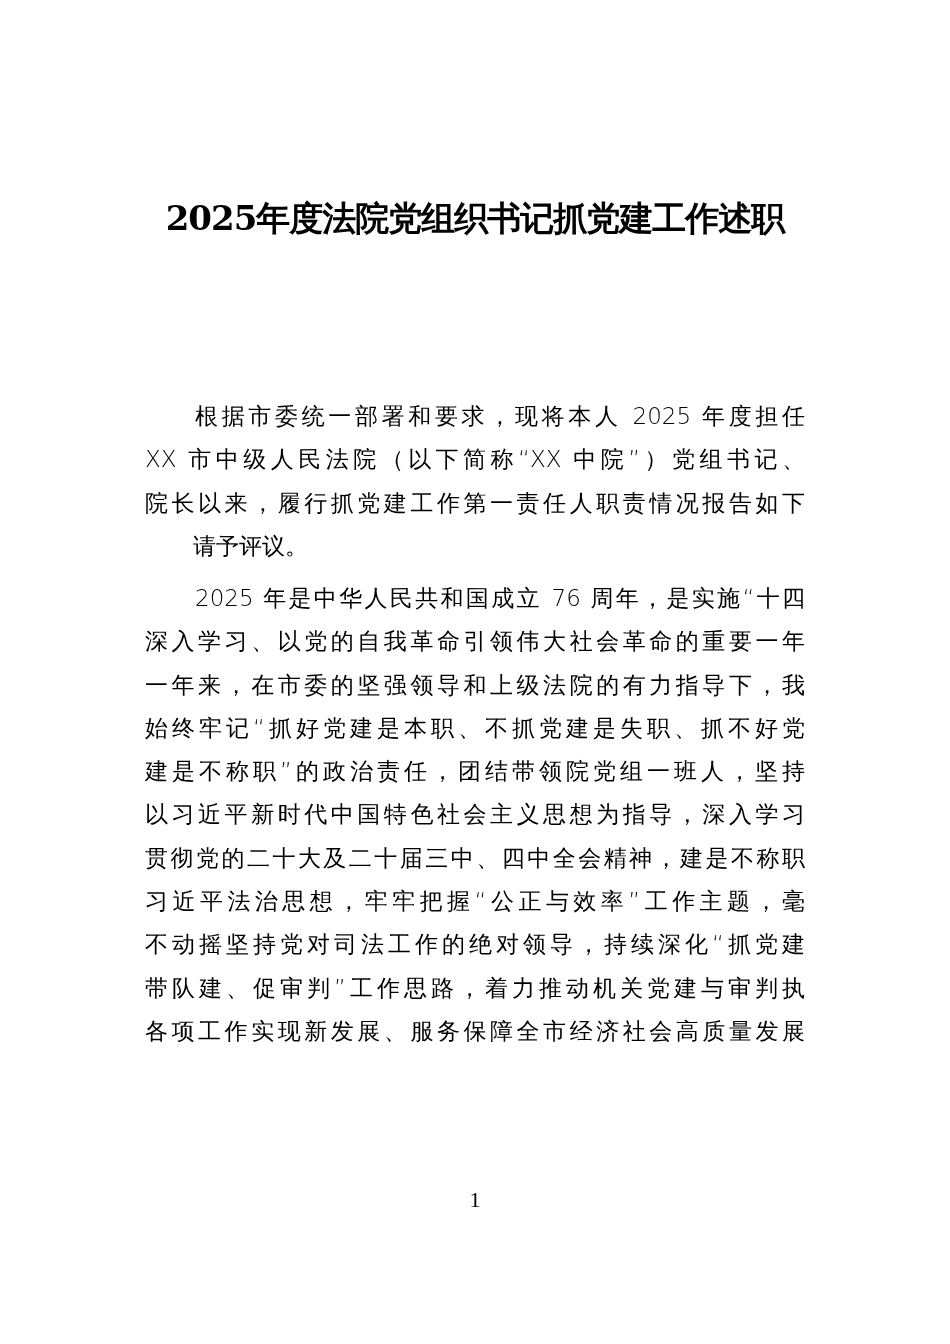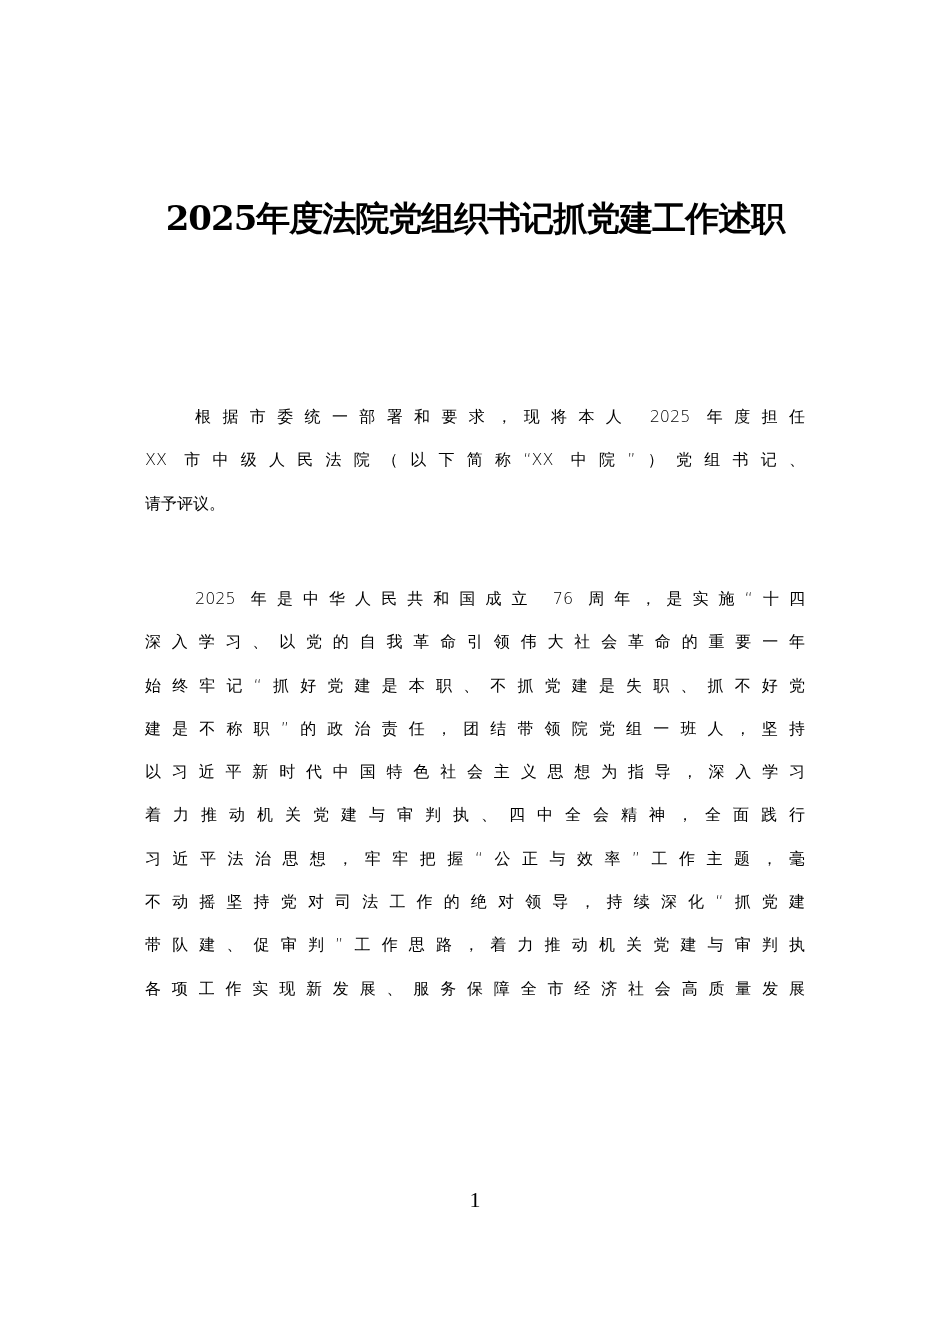--- a/index.html
+++ b/index.html
@@ -5,49 +5,51 @@
   html, body { margin: 0; padding: 0; background: #ffffff; }
   body { width: 950px; height: 1344px; position: relative; overflow: hidden;
          font-family: "DejaVu Serif", "Liberation Serif", serif; color: #000; }
   .page { position: absolute; left: 0; top: 0; width: 950px; height: 1344px; background: #fff; }
   .title { position: absolute; left: 145px; width: 660px; text-align: center;
            font-family: "DejaVu Serif", "Liberation Serif", serif; font-weight: bold;
            font-size: 34px; line-height: 40px; letter-spacing: -1px; }
   .title.l1 { top: 198px; }
   .title.l2 { top: 268px; }
   .body { position: absolute; left: 145px; width: 660px; }
-  .line { height: 43.3px; line-height: 43.3px; font-size: 16px;
+  .line { height: 43.3px; line-height: 43.3px; font-size: 23px;
           text-align: justify; text-align-last: justify; white-space: nowrap;
           font-family: "DejaVu Sans", "Liberation Sans", sans-serif; font-weight: 300; }
-  .line.last { text-align-last: left; }
+  .line.last { text-align-last: left; margin-left: 48px; }
   .line.indent { padding-left: 50px; }
   .p1 { top: 395px; }
   .p2 { top: 577px; }
   .page-number { position: absolute; top: 1187px; left: 0; width: 950px; text-align: center;
                  font-size: 22px; font-family: "Liberation Serif", serif; }
 </style>
 </head>
 <body>
 
 <div class="page">
   <div class="title l1">2025年度法院党组织书记抓党建工作述职</div>
 
   <div class="body p1">
     <div class="line indent">根据市委统一部署和要求，现将本人 2025 年度担任</div>
     <div class="line">XX 市中级人民法院（以下简称“XX 中院”）党组书记、</div>
+    <div class="line">院长以来，履行抓党建工作第一责任人职责情况报告如下</div>
     <div class="line last">请予评议。</div>
   </div>
 
   <div class="body p2">
     <div class="line indent">2025 年是中华人民共和国成立 76 周年，是实施“十四</div>
     <div class="line">深入学习、以党的自我革命引领伟大社会革命的重要一年</div>
+    <div class="line">一年来，在市委的坚强领导和上级法院的有力指导下，我</div>
     <div class="line">始终牢记“抓好党建是本职、不抓党建是失职、抓不好党</div>
     <div class="line">建是不称职”的政治责任，团结带领院党组一班人，坚持</div>
     <div class="line">以习近平新时代中国特色社会主义思想为指导，深入学习</div>
-    <div class="line">着力推动机关党建与审判执、四中全会精神，全面践行</div>
+    <div class="line">贯彻党的二十大及二十届三中、四中全会精神，建是不称职</div>
     <div class="line">习近平法治思想，牢牢把握“公正与效率”工作主题，毫</div>
     <div class="line">不动摇坚持党对司法工作的绝对领导，持续深化“抓党建</div>
     <div class="line">带队建、促审判”工作思路，着力推动机关党建与审判执</div>
     <div class="line">各项工作实现新发展、服务保障全市经济社会高质量发展</div>
   </div>
 
   <div class="page-number">1</div>
 </div>
 
 </body></html>

